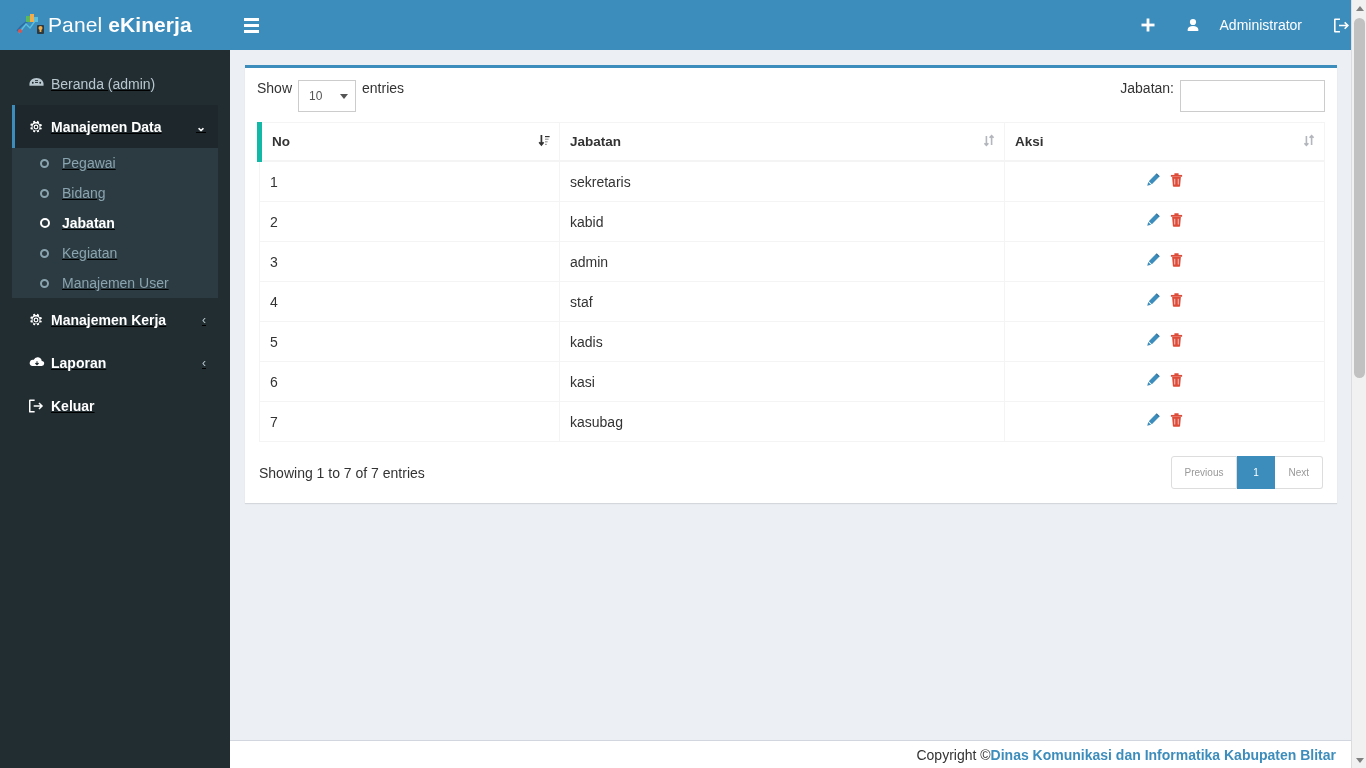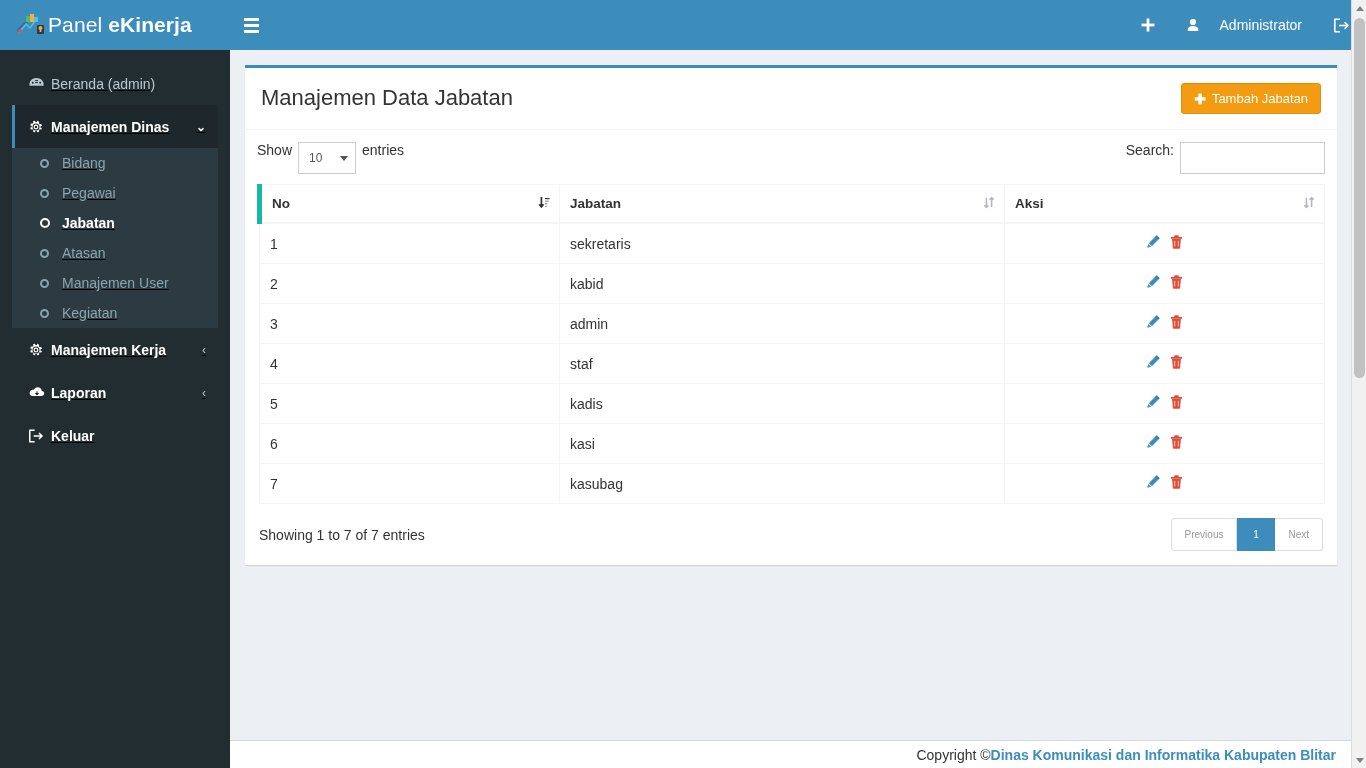--- a/index.html
+++ b/index.html
@@ -344,70 +344,62 @@
       </li>
 
       <li class="active">
         <a href="#">
           <span class="mi">
             <svg width="14" height="14" viewBox="0 0 16 16">
                 <path fill="#ffffff" d="M8 5.2a2.8 2.8 0 1 0 0 5.6 2.8 2.8 0 0 0 0-5.6zm0 4.2a1.4 1.4 0 1 1 0-2.8 1.4 1.4 0 0 1 0 2.8z"></path>
                 <path fill="#ffffff" d="M14.4 9.2l-1.3-.4a5.4 5.4 0 0 0 0-1.6l1.3-.4a.5.5 0 0 0 .3-.6l-.5-1.4a.5.5 0 0 0-.6-.3l-1.3.4a5.4 5.4 0 0 0-1.1-1.1l.4-1.3a.5.5 0 0 0-.3-.6L9.9.8a.5.5 0 0 0-.6.3l-.4 1.3a5.4 5.4 0 0 0-1.6 0L6.9 1.1a.5.5 0 0 0-.6-.3L4.9 1.3a.5.5 0 0 0-.3.6l.4 1.3a5.4 5.4 0 0 0-1.1 1.1l-1.3-.4a.5.5 0 0 0-.6.3l-.5 1.4a.5.5 0 0 0 .3.6l1.3.4a5.4 5.4 0 0 0 0 1.6l-1.3.4a.5.5 0 0 0-.3.6l.5 1.4a.5.5 0 0 0 .6.3l1.3-.4a5.4 5.4 0 0 0 1.1 1.1l-.4 1.3a.5.5 0 0 0 .3.6l1.4.5a.5.5 0 0 0 .6-.3l.4-1.3a5.4 5.4 0 0 0 1.6 0l.4 1.3a.5.5 0 0 0 .6.3l1.4-.5a.5.5 0 0 0 .3-.6l-.4-1.3a5.4 5.4 0 0 0 1.1-1.1l1.3.4a.5.5 0 0 0 .6-.3l.5-1.4a.5.5 0 0 0-.3-.6zM8 12a4 4 0 1 1 0-8 4 4 0 0 1 0 8z"></path>
               </svg>
           </span>
-          <span class="mlabel">Manajemen Dinas</span>
+          <span class="mlabel">Manajemen Data</span>
           <span class="arrow">⌄</span>
         </a>
         <ul class="submenu">
           <li>
             <a href="#">
               <span class="dot">
                   <i></i>
                 </span>
-              <span>Bidang</span>
+              <span>Pegawai</span>
             </a>
           </li>
           <li>
             <a href="#">
               <span class="dot">
                   <i></i>
                 </span>
-              <span>Pegawai</span>
+              <span>Bidang</span>
             </a>
           </li>
           <li class="active">
             <a href="#">
               <span class="dot">
                   <i></i>
                 </span>
               <span>Jabatan</span>
             </a>
           </li>
           <li>
             <a href="#">
               <span class="dot">
                   <i></i>
                 </span>
-              <span>Atasan</span>
+              <span>Kegiatan</span>
             </a>
           </li>
           <li>
             <a href="#">
               <span class="dot">
                   <i></i>
                 </span>
               <span>Manajemen User</span>
-            </a>
-          </li>
-          <li>
-            <a href="#">
-              <span class="dot">
-                  <i></i>
-                </span>
-              <span>Kegiatan</span>
             </a>
           </li>
         </ul>
       </li>
 
       <li>
         <a href="#">
           <span class="mi">
             <svg width="14" height="14" viewBox="0 0 16 16">
                 <path fill="#ffffff" d="M8 5.2a2.8 2.8 0 1 0 0 5.6 2.8 2.8 0 0 0 0-5.6zm0 4.2a1.4 1.4 0 1 1 0-2.8 1.4 1.4 0 0 1 0 2.8z"></path>
@@ -474,41 +466,34 @@
             <path fill="#ffffff" d="M6 0H1a1 1 0 0 0-1 1v12a1 1 0 0 0 1 1h5v-1.6H1.6V1.6H6V0z"></path>
             <path fill="#ffffff" d="M11.2 3.3l-1.1 1.1L12 6.2H5v1.6h7l-1.9 1.9 1.1 1.1L15 7z"></path>
           </svg>
       </a>
     </div>
   </div>
 
   <main class="content">
     <section class="box">
 
-      <div class="box-header">
-        <h1 class="box-title">Manajemen Data Jabatan</h1>
-        <button class="btn-add">
-          <span class="plusico">✚</span>
-          <span>Tambah Jabatan</span>
-        </button>
-      </div>
 
       <div class="box-body">
 
         <div class="dt-top">
           <label class="dt-length">
             <span>Show</span>
             <span class="dt-select">
               <span>10</span>
               <span class="caret"></span>
             </span>
             <span>entries</span>
           </label>
           <label class="dt-filter">
-            <span>Search:</span>
+            <span>Jabatan:</span>
             <input class="dt-search" type="text" value="" style="">
           </label>
         </div>
 
         <table class="dt">
           <thead>
             <tr>
               <th style="width:300px">
                 <span>No</span>
                 <span class="sorticon">

